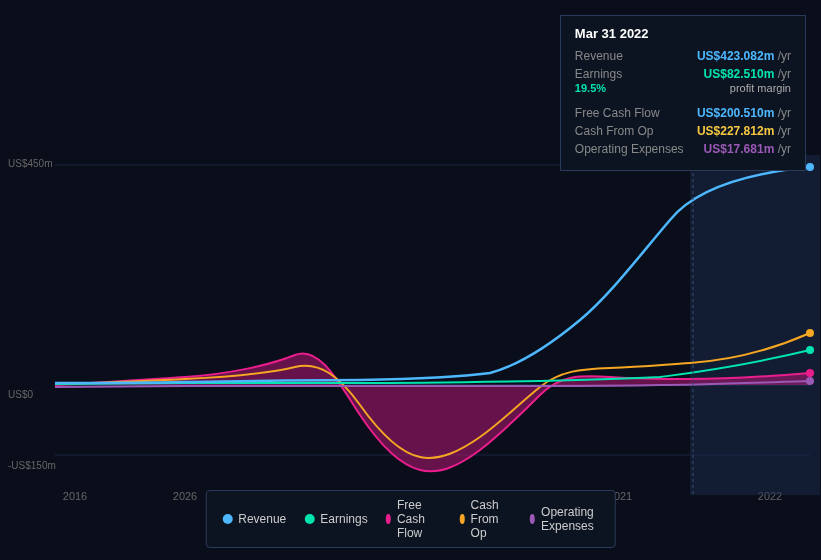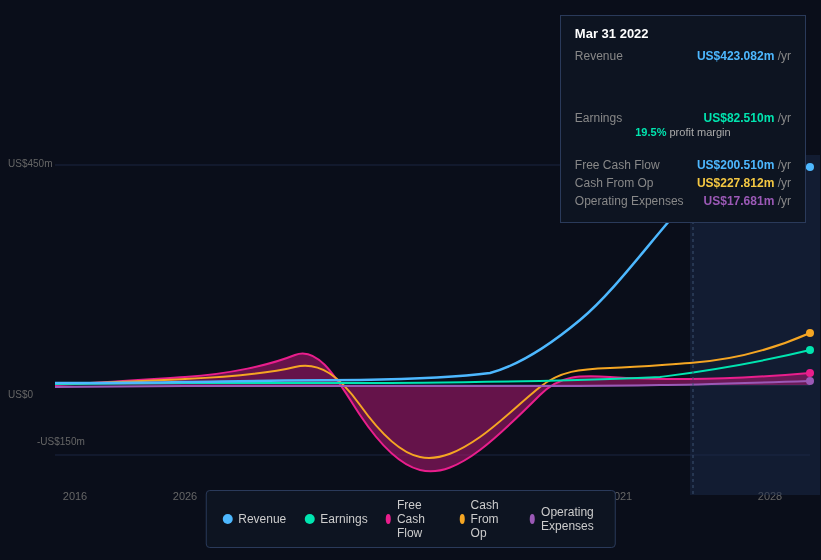--- a/index.html
+++ b/index.html
@@ -51,29 +51,29 @@
       margin-right: 20px;
     }
 
     .tooltip-value {
       font-weight: bold;
       text-align: center;
     }
 
     .tooltip-sub {
       display: flex;
-      justify-content: center;
+      justify-content: space-between;
       font-size: 11px;
       color: #aaa;
-      margin-bottom: 20px;
+      margin-bottom: 12px;
       margin-top: -3px;
     }
 
     .color-blue { color: #4db8ff; }
-    .color-green { color: #00e5b0; margin-top: 44px; }
+    .color-green { color: #00e5b0; }
     .color-purple { color: #9b59b6; }
     .color-yellow { color: #f5c842; }
 
     
     .y-label {
       position: absolute;
       left: 8px;
       font-size: 10px;
       color: #666;
     }
@@ -164,29 +164,29 @@
       <span class="tooltip-value color-yellow">US$227.812m <span style="color:#888;font-weight:normal">/yr</span></span>
     </div>
     <div class="tooltip-row">
       <span class="tooltip-label">Operating Expenses</span>
       <span class="tooltip-value color-purple">US$17.681m <span style="color:#888;font-weight:normal">/yr</span></span>
     </div>
   </div>
 
   <div class="y-label" style="top: 158px;">US$450m</div>
   <div class="y-label" style="top: 389px;">US$0</div>
-  <div class="y-label" style="top: 436px; margin-left: 29px;">-US$150m</div>
+  <div class="y-label" style="top: 460px;">-US$150m</div>
 
   <div class="x-label" style="left: 75px;">2016</div>
   <div class="x-label" style="left: 185px;">2026</div>
   <div class="x-label" style="left: 295px;">2018</div>
   <div class="x-label" style="left: 405px;">2019</div>
   <div class="x-label" style="left: 515px;">2020</div>
   <div class="x-label" style="left: 620px;">2021</div>
-  <div class="x-label" style="left: 770px;">2028</div>
+  <div class="x-label" style="left: 770px;">2022</div>
 
   <svg id="chart-svg" viewBox="0 0 821 340" preserveAspectRatio="none">
 
     <line x1="55" y1="10" x2="810" y2="10" class="grid-line"></line>
 
     <line x1="55" y1="230" x2="810" y2="230" stroke="#2a3a5a" stroke-width="1"></line>
 
     <line x1="55" y1="300" x2="810" y2="300" class="grid-line"></line>
 
     <rect x="690" y="0" width="130" height="340" class="highlight-rect"></rect>

